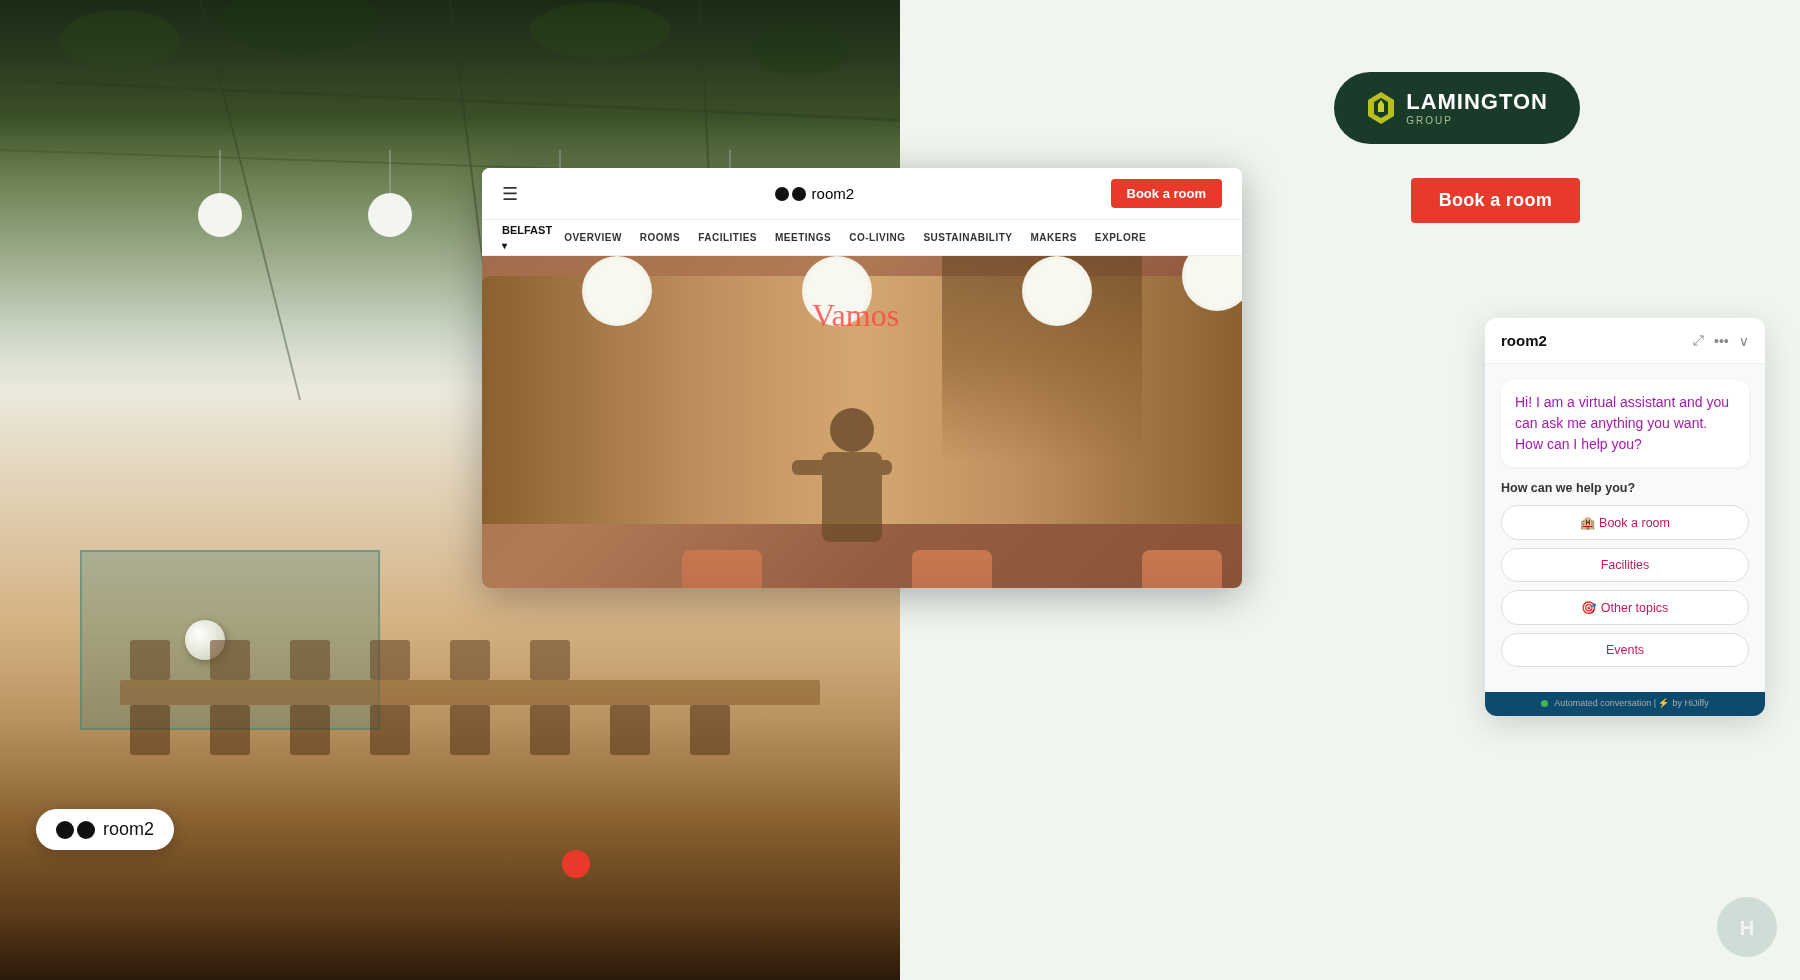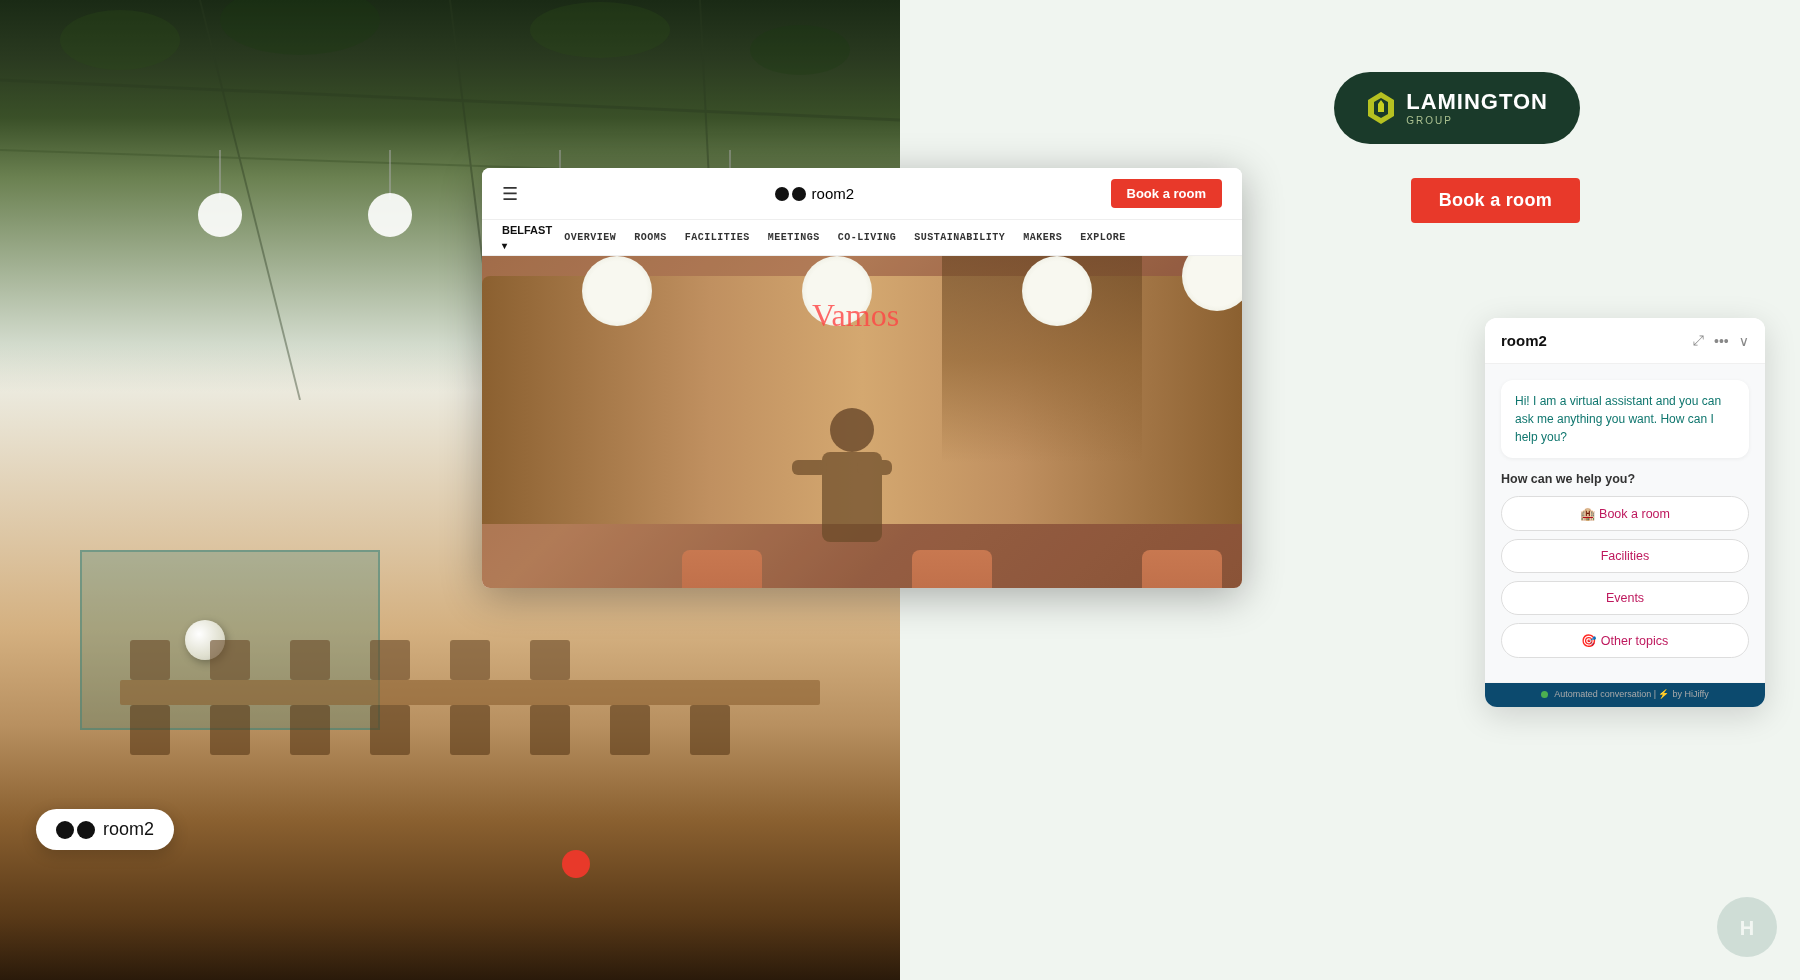--- a/index.html
+++ b/index.html
@@ -144,21 +144,20 @@
       margin-right: 12px;
       cursor: pointer;
       flex-direction: column;
     }
     .subnav-chevron {
       font-size: 10px;
     }
     .subnav-items {
       display: flex;
       gap: 18px;
-      font-family: Liberation Mono, monospace;
     }
     .subnav-item {
       font-size: 10px;
       font-weight: 700;
       color: #333;
       letter-spacing: 0.5px;
       cursor: pointer;
       text-transform: uppercase;
     }
 
@@ -289,22 +288,22 @@
 
     .chat-body {
       padding: 16px;
       background: #f8f9fa;
     }
 
     .chat-bubble {
       background: white;
       border-radius: 12px;
       padding: 12px 14px;
-      font-size: 12px;
-      color: #0f766e;
+      font-size: 14px;
+      color: #a21caf;
       line-height: 1.5;
       margin-bottom: 14px;
       box-shadow: 0 1px 4px rgba(0,0,0,0.06);
     }
 
     .chat-help-text {
       font-size: 12.5px;
       font-weight: 600;
       color: #333;
       margin-bottom: 10px;
@@ -595,24 +594,24 @@
 
     <div class="chat-help-text">How can we help you?</div>
 
     <button class="chat-option-btn">
       🏨 <span> Book a room</span>
     </button>
     <button class="chat-option-btn">
       <span>Facilities</span>
     </button>
     <button class="chat-option-btn">
-      <span>Events</span>
+      🎯 <span>Other topics</span>
     </button>
     <button class="chat-option-btn">
-      🎯 <span>Other topics</span>
+      <span>Events</span>
     </button>
   </div>
 
 
   <div class="chat-footer">
     <span class="chat-footer-dot"></span>
     <span>Automated conversation | ⚡ by HiJiffy</span>
   </div>
 </div>
 

